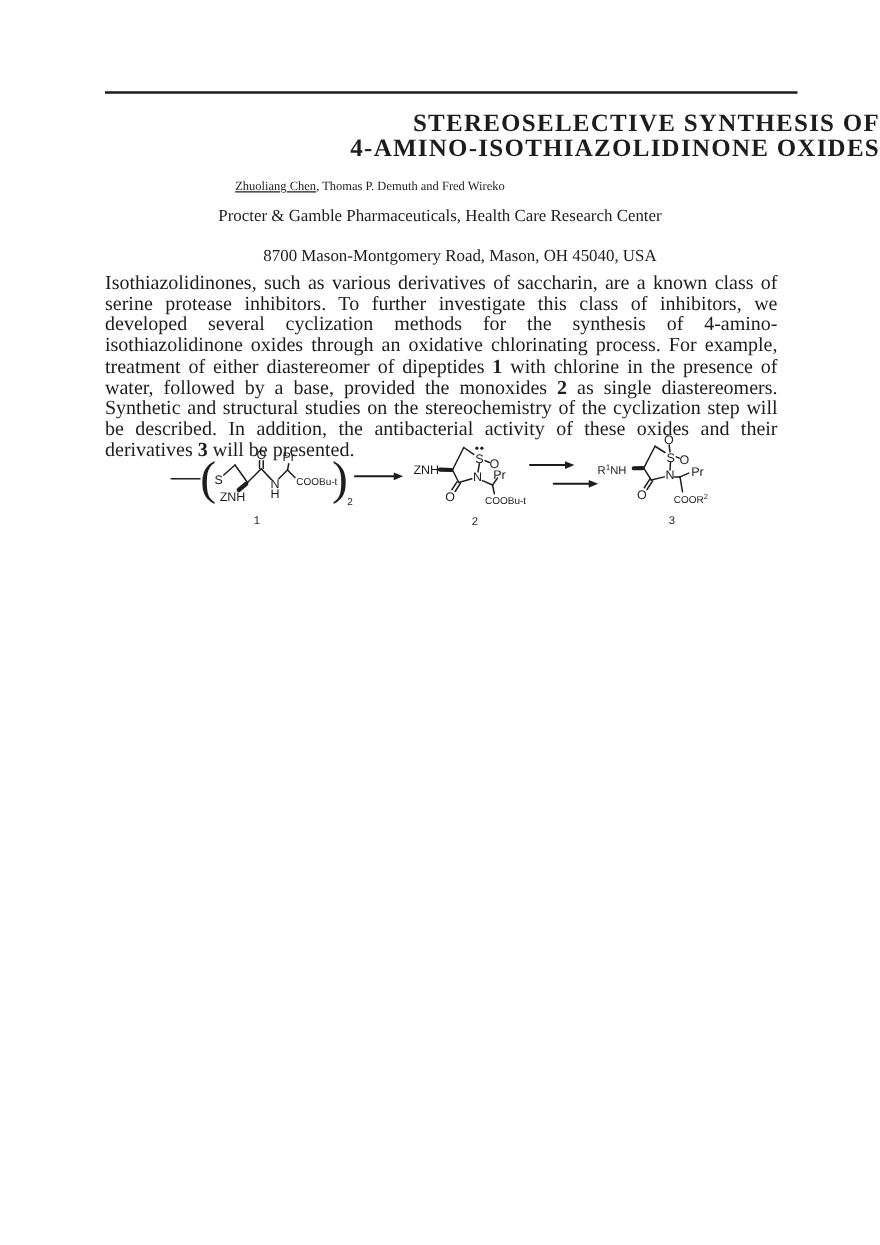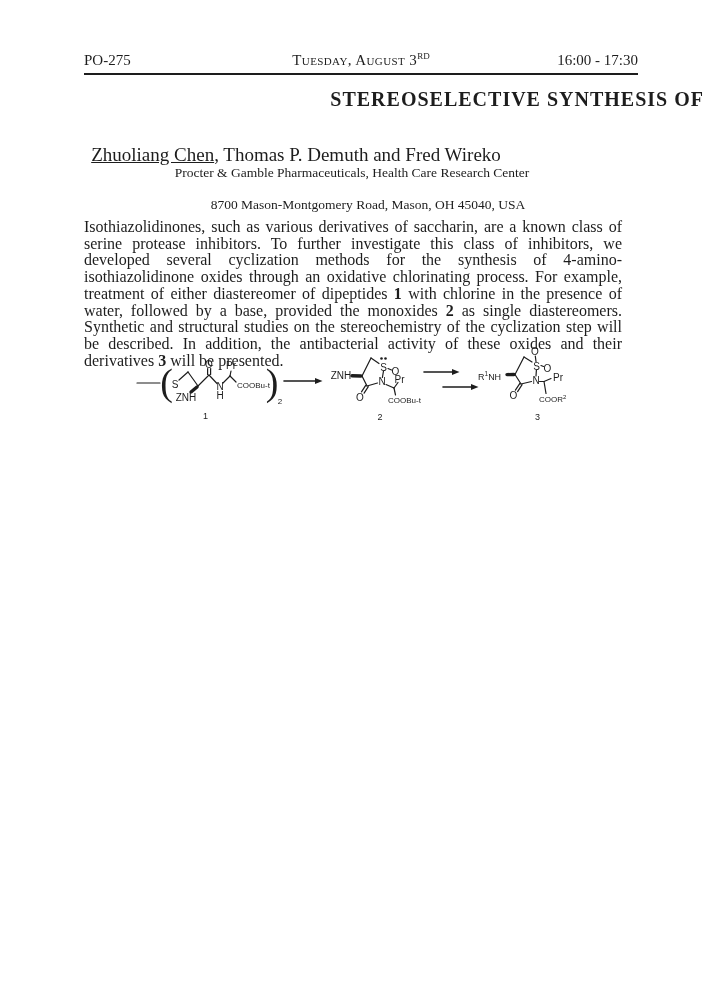--- a/index.html
+++ b/index.html
@@ -24,21 +24,21 @@
   }
   
   .title{
     position:absolute;left:0;top:89px;width:704px;margin:0;
     text-align:right;font-size:20px;font-weight:bold;
     line-height:20px;letter-spacing:1px;
   }
   
   .authors{
     position:absolute;left:0;top:144px;width:592px;margin:0;
-    text-align:center;font-size:19px;
+    text-align:center;font-size:10px;
   }
   .presenting{text-decoration:underline;}
   .affil1{position:absolute;left:0;top:165px;width:704px;margin:0;text-align:center;font-size:13.5px;}
   .affil2{position:absolute;left:0;top:181px;width:704px;margin:16px;text-align:center;font-size:13.5px;}
   
   .abstract{
     position:absolute;left:84px;top:219px;width:538px;margin:0;
     font-size:16px;line-height:16.7px;text-align:justify;
   }
   .abstract b{font-weight:bold;}
@@ -61,29 +61,25 @@
     font-family:"Liberation Serif", serif;font-size:38px;
     text-anchor:middle;font-weight:400;
   }
   .scheme text.subn{font-size:8px;text-anchor:middle;}
 </style>
 </head>
 <body>
 
 <div class="page">
 
-  <div class="hdr">
-    <span class="left">PO-275</span>
-    <span class="mid"><span>Tuesday, August 3</span><sup>RD</sup></span>
-    <span class="right">16:00 - 17:30</span>
-  </div>
   <div class="rule"></div>
 
   <h1 class="title">
     <span>STEREOSELECTIVE SYNTHESIS OF</span><br>
+    <span>4-AMINO-ISOTHIAZOLIDINONE OXIDES</span>
   </h1>
 
   <p class="authors"><span class="presenting">Zhuoliang Chen</span><span>, Thomas P. Demuth and Fred Wireko</span></p>
 
   <p class="affil1">Procter &amp; Gamble Pharmaceuticals, Health Care Research Center</p>
   <p class="affil2">8700 Mason-Montgomery Road, Mason, OH 45040, USA</p>
 
   <p class="abstract"><span>Isothiazolidinones, such as various derivatives of saccharin, are a known class of serine protease inhibitors.  To further investigate this class of inhibitors, we developed several cyclization methods for the synthesis of 4-amino-isothiazolidinone oxides through an oxidative chlorinating process.  For example, treatment of either diastereomer of dipeptides </span><b>1</b><span> with chlorine in the presence of water, followed by a base, provided the monoxides </span><b>2</b><span> as single diastereomers.  Synthetic and structural studies on the stereochemistry of the cyclization step will be described.  In addition, the antibacterial activity of these oxides and their derivatives </span><b>3</b><span> will be presented.</span></p>
 
   <div class="scheme">

